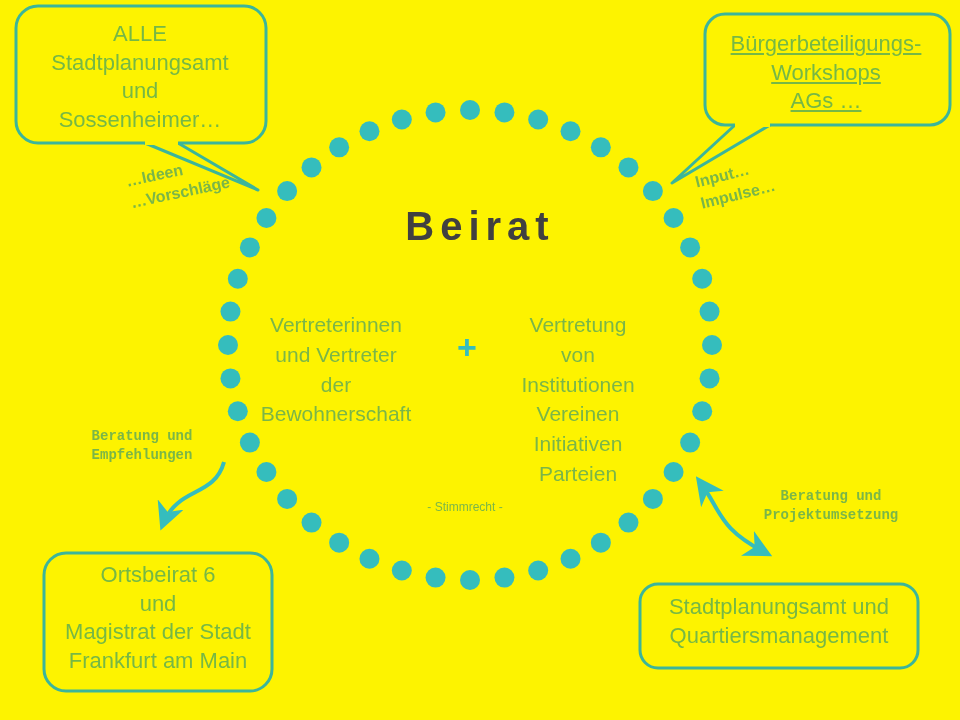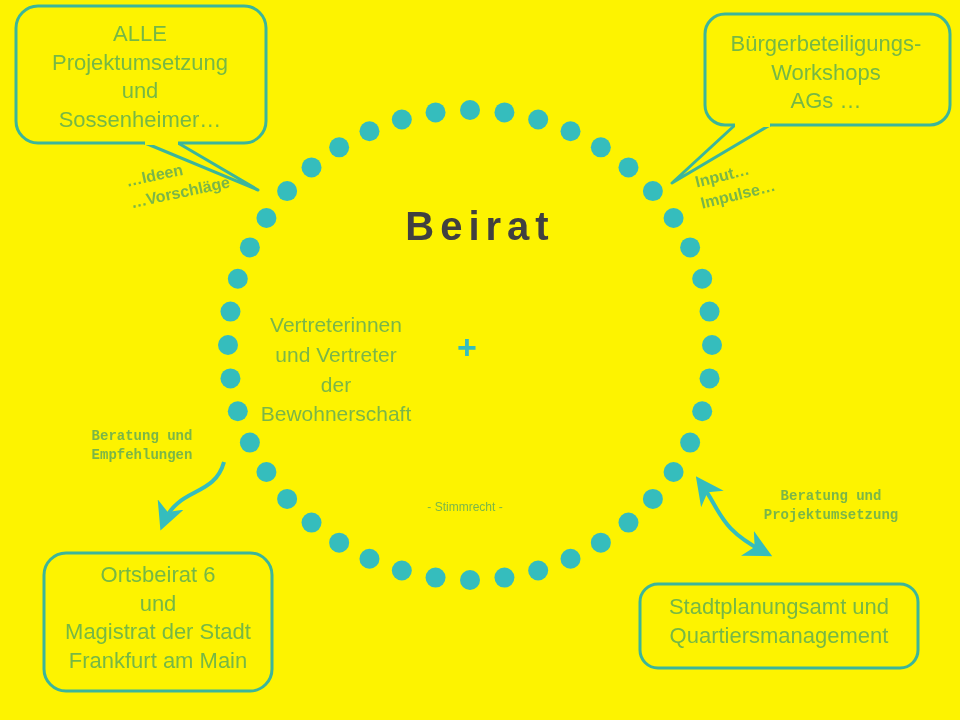--- a/index.html
+++ b/index.html
@@ -110,21 +110,21 @@
     color: #7ab648;
     line-height: 1.38;
     white-space: pre-line;
     font-family: Liberation Mono, monospace;
   }
   #annot-beratung-left  { left: 72px;  top: 427px; width: 140px; text-align: center; }
   #annot-beratung-right { left: 746px; top: 487px; width: 170px; text-align: center; }
 
   
   #cb-topleft-text  { left: 24px;  top: 20px;  width: 232px; }
-  #cb-topright-text { left: 708px; top: 30px;  width: 236px; }
+  #cb-topright-text { left: 708px; top: 30px;  width: 236px; text-decoration: underline; }
   #cb-botleft-text  { left: 50px;  top: 561px; width: 216px; }
   #cb-botright-text { left: 640px; top: 593px; width: 278px; }
 </style>
 </head>
 <body>
 
 <div id="stage">
 
   <svg id="svg-layer" viewBox="0 0 960 720">
 
@@ -207,25 +207,31 @@
 
   <div id="beirat-title">Beirat</div>
 
   <div id="col-left" class="column-text">Vertreterinnen
 und Vertreter
 der
 Bewohnerschaft</div>
 
   <div id="plus-sign">+</div>
 
+  <div id="col-right" class="column-text">Vertretung
+von
+Institutionen
+Vereinen
+Initiativen
+Parteien</div>
 
   <div id="stimmrecht">- Stimmrecht -</div>
 
   <div id="cb-topleft-text" class="box-text">ALLE
-Projektumsetzung
+Stadtplanungsamt
 und
 Sossenheimer…</div>
 
   <div id="cb-topright-text" class="box-text">Bürgerbeteiligungs-
 Workshops
 AGs …</div>
 
   <div id="cb-botleft-text" class="box-text">Ortsbeirat 6
 und
 Magistrat der Stadt

